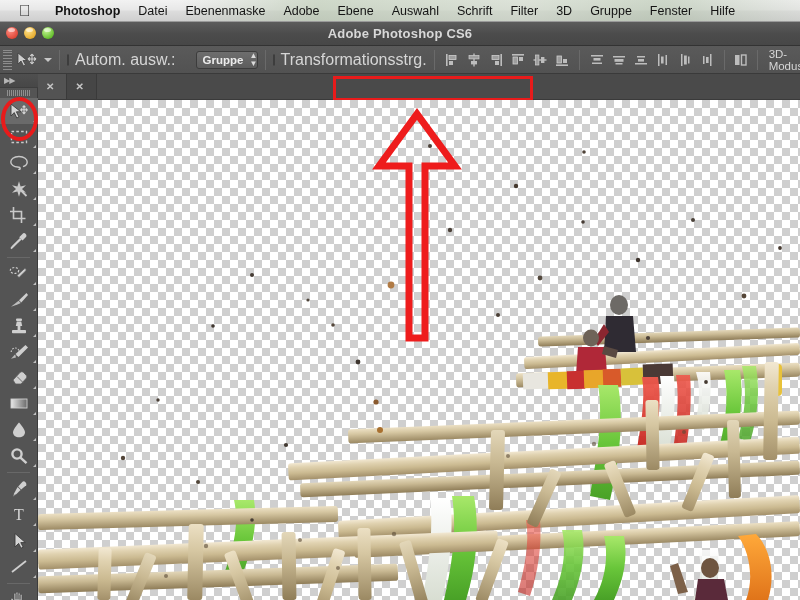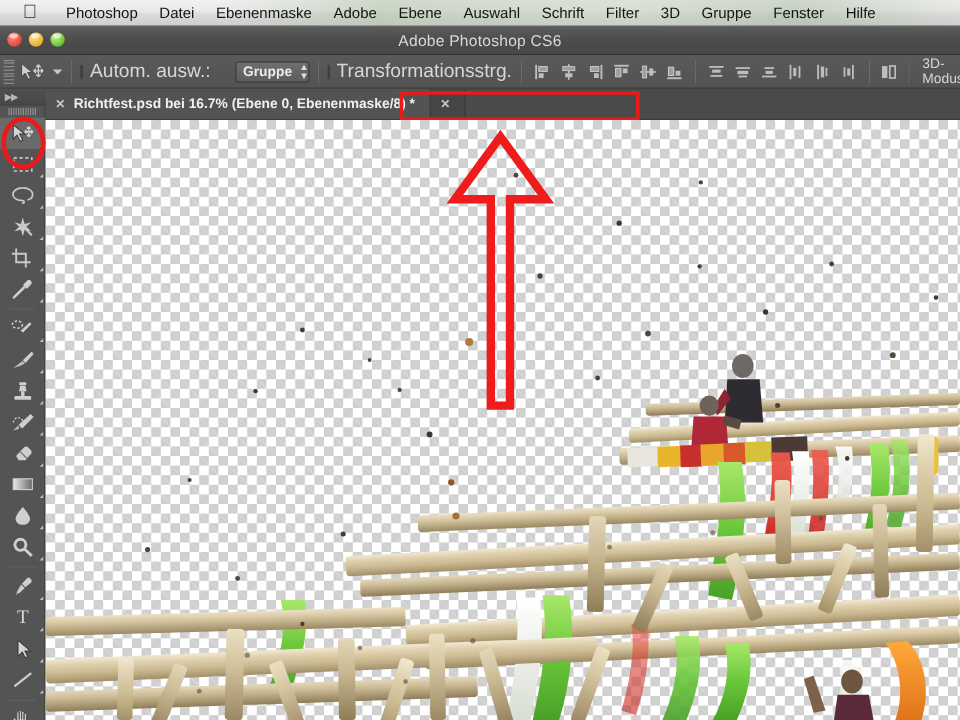--- a/index.html
+++ b/index.html
@@ -29,42 +29,42 @@
     margin-left: 18px; margin-right: 14px;
     width: 14px; height: 16px;
     display: flex; align-items: center; justify-content: center;
     font-size: 16px; line-height: 1; color: #2a2a2a;
   }
   .menu-item {
     position: relative; z-index: 2;
     font-size: 12.5px; color: #141414; padding: 0 9px;
     line-height: 22px; white-space: nowrap;
   }
-  .menu-item.app-name { font-weight: normal; }
+  .menu-item.app-name { font-weight: bold; }
 
   
   .titlebar {
     position: absolute; left: 0; top: 22px; width: 800px; height: 24px;
     background: linear-gradient(to bottom, #5c5c5c 0%, #4c4c4c 50%, #474747 100%);
     border-bottom: 1px solid #333;
   }
   .traffic { position: absolute; left: 6px; top: 5px; display: flex; gap: 6px; }
   .light { width: 12px; height: 12px; border-radius: 50%; position: relative; }
   .light::after {
     content: ""; position: absolute; left: 2px; top: 1px;
     width: 7px; height: 4px; border-radius: 50%;
     background: rgba(255,255,255,0.55);
   }
   .light.red    { background: radial-gradient(circle at 35% 30%, #ff8b80, #e04a3a 70%, #a32a1c); }
   .light.yellow { background: radial-gradient(circle at 35% 30%, #ffe28a, #e8ae32 70%, #a97c14); }
   .light.green  { background: radial-gradient(circle at 35% 30%, #c3f593, #68c030 70%, #3d8d16); }
   .app-title {
     position: absolute; left: 0; top: 0; width: 800px; height: 28px;
     line-height: 24px; text-align: center;
-    font-size: 13px; font-weight: normal; color: #d8d8d8;
+    font-size: 13px; font-weight: bold; color: #d8d8d8;
     letter-spacing: 0.2px;
   }
 
   
   .optionsbar {
     position: absolute; left: 0; top: 46px; width: 800px; height: 28px;
     background: linear-gradient(to bottom, #5a5a5a 0%, #525252 100%);
     border-bottom: 1px solid #3a3a3a;
     display: flex; align-items: center;
   }
@@ -535,21 +535,20 @@
     <div class="tool">
       <svg width="22" height="18" viewBox="0 0 22 18">
           <path d="M6 16 C3.5 13 3 10 3 8.4 C3 7.2 4.4 6.8 5 8 L6 10 L6 3.2 C6 1.6 8 1.6 8 3.2 L8 8.5 L8 2.2 C8 0.6 10 0.6 10 2.2 L10 8.5 L10 2.8 C10 1.3 12 1.3 12 2.8 L12 8.7 L12 4.4 C12 3 14 3 14 4.4 L14 11 C14 13.8 13 15.2 12 16.5 Z" fill="#d5d5d5" stroke="#4a4a4a" stroke-width="0.8"></path>
         </svg>
     </div>
   </div>
 
   <div class="tabbar">
     <div class="tab active">
       <span class="closex">✕</span>
-      <span>Richtfest.psd bei 16.7% (Ebene 0, Ebenenmaske/8) *</span>
     </div>
     <div class="tab inactive">
       <span class="closex">✕</span>
     </div>
   </div>
   <div class="tab-highlight"></div>
 
   <div class="canvas-area">
     <div class="photo">
       <svg width="762" height="500" viewBox="0 0 762 500">

